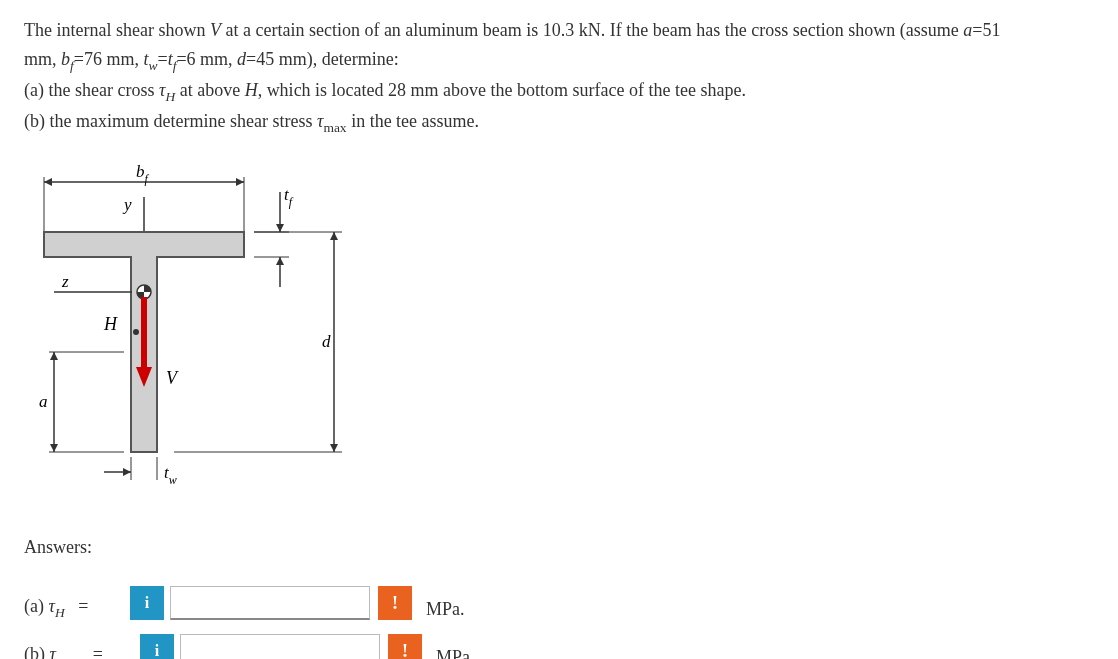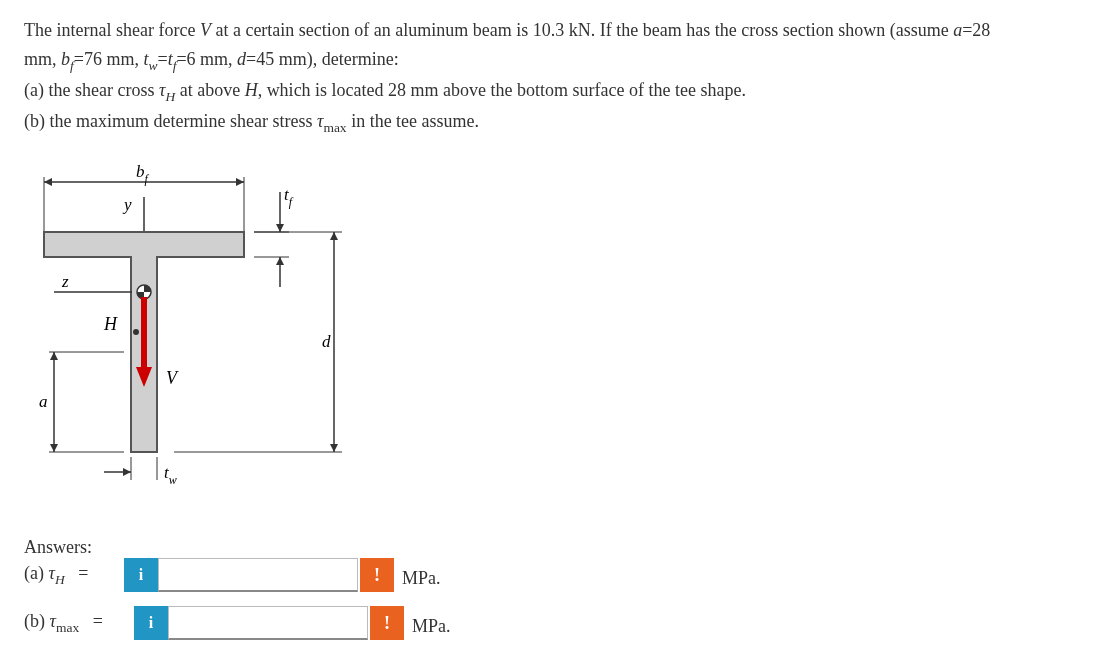--- a/index.html
+++ b/index.html
@@ -16,24 +16,26 @@
       margin-bottom: 24px;
     }
     .problem-text span { display: inline; }
     .italic { font-style: italic; }
     .sub { font-size: 0.75em; vertical-align: sub; }
     .diagram-wrap {
       margin: 12px 0 40px 0;
     }
     .answers-label {
       font-size: 18px;
+      margin-bottom: 28px;
     }
     .answer-row {
       display: flex;
-      align-items: center;
+      align-items: flex-end;
+      gap: 6px;
       margin-bottom: 14px;
       font-size: 18px;
     }
     .answer-label {
       min-width: 100px;
     }
     .info-box {
       width: 34px;
       height: 34px;
       background: #2196c4;
@@ -68,21 +70,21 @@
     }
     .unit {
       margin-left: 8px;
       margin-top: 7px;
     }
   </style>
 </head>
 <body>
 
 <div class="problem-text">
-  <span>The internal shear force </span><span class="italic">V</span><span> at a certain section of an aluminum beam is 10.3 kN. If the beam has the cross section shown (assume </span><span class="italic">a</span><span>=28</span><br>
+  <span>The internal shear shown </span><span class="italic">V</span><span> at a certain section of an aluminum beam is 10.3 kN. If the beam has the cross section shown (assume </span><span class="italic">a</span><span>=51</span><br>
   <span>mm, </span><span class="italic">b</span><span class="italic sub">f</span><span>=76 mm, </span><span class="italic">t</span><span class="italic sub">w</span><span>=</span><span class="italic">t</span><span class="italic sub">f</span><span>=6 mm, </span><span class="italic">d</span><span>=45 mm), determine:</span><br>
   <span>(a) the shear cross </span><span class="italic">τ</span><span class="italic sub">H</span><span> at above </span><span class="italic">H</span><span>, which is located 28 mm above the bottom surface of the tee shape.</span><br>
   <span>(b) the maximum determine shear stress </span><span class="italic">τ</span><span style="font-size:0.75em;vertical-align:sub;">max</span><span> in the tee assume.</span>
 </div>
 
 <div class="diagram-wrap">
   <svg width="340" height="330" viewBox="0 0 340 330">
 
     <line x1="20" y1="20" x2="220" y2="20" stroke="#333" stroke-width="1.5"></line>
     <polygon points="20,20 28,16 28,24" fill="#333"></polygon>

